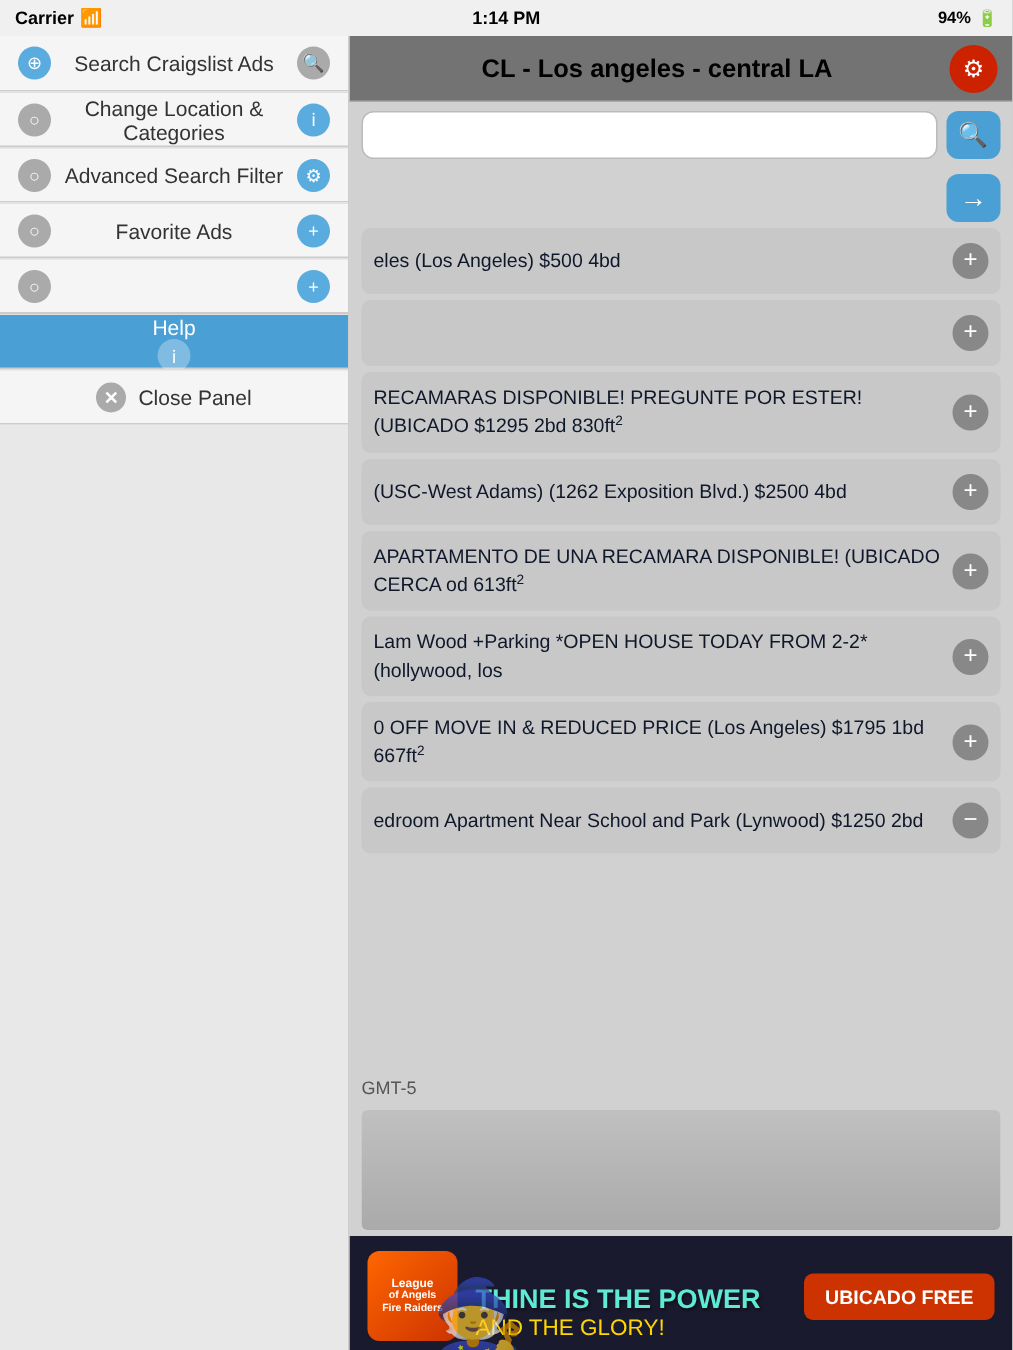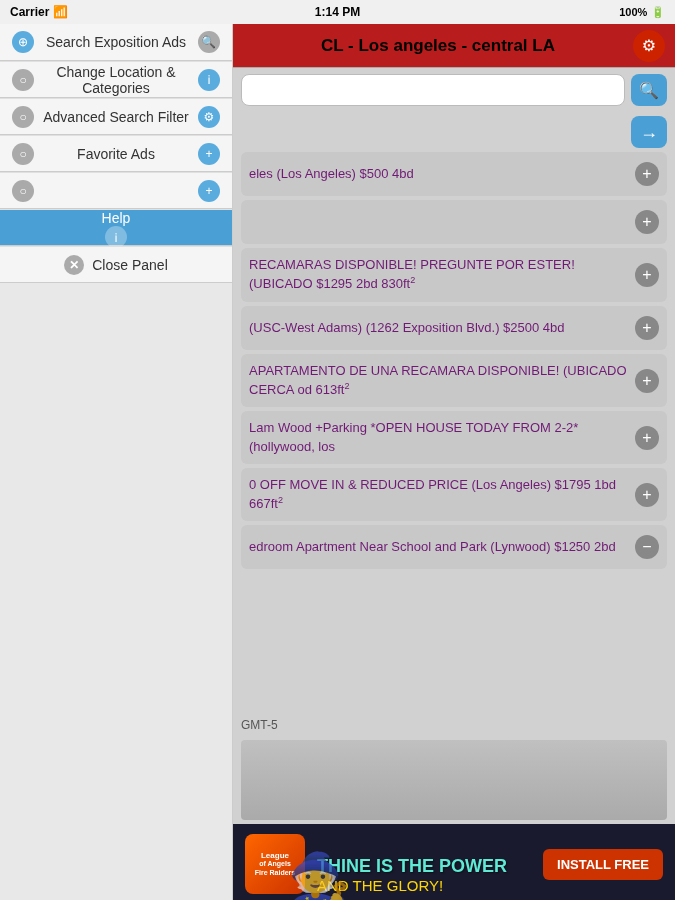--- a/index.html
+++ b/index.html
@@ -117,21 +117,21 @@
       flex: 1;
       display: flex;
       flex-direction: column;
       background: #d1d1d1;
       overflow: hidden;
     }
 
     
     .header-bar {
       height: 44px;
-      background: #b91c1c;
+      background: #737373;
       display: flex;
       align-items: center;
       justify-content: space-between;
       padding: 0 10px;
       border-bottom: 1px solid #aaa;
     }
     .header-title {
       font-size: 17px;
       font-weight: 600;
       color: #000;
@@ -212,21 +212,21 @@
       border-radius: 6px;
       padding: 8px 36px 8px 8px;
       position: relative;
       cursor: pointer;
       min-height: 44px;
       display: flex;
       align-items: center;
     }
     .listing-text {
       font-size: 13px;
-      color: #701a75;
+      color: #0f172a;
       line-height: 1.4;
     }
     .listing-add-btn {
       position: absolute;
       right: 8px;
       top: 50%;
       transform: translateY(-50%);
       width: 24px;
       height: 24px;
       border-radius: 12px;
@@ -339,32 +339,32 @@
 </head>
 <body>
 
 <div class="status-bar">
   <div class="status-bar-left">
     <span>Carrier</span>
     <span>📶</span>
   </div>
   <div class="status-bar-center">1:14 PM</div>
   <div class="status-bar-right">
-    <span>100%</span>
+    <span>94%</span>
     <span>🔋</span>
   </div>
 </div>
 
 <div class="app-container">
 
   <div class="sidebar">
 
     <div class="sidebar-btn">
       <div class="btn-icon blue">⊕</div>
-      <span class="btn-label">Search Exposition Ads</span>
+      <span class="btn-label">Search Craigslist Ads</span>
       <div class="btn-icon">🔍</div>
     </div>
 
     <div class="sidebar-btn">
       <div class="btn-icon">○</div>
       <span class="btn-label">Change Location &amp; Categories</span>
       <div class="btn-icon" style="background:#5aacde;">ℹ</div>
     </div>
 
     <div class="sidebar-btn">
@@ -478,17 +478,17 @@
             <div style="font-size:8px;">League</div>
             <div style="font-size:7px;">of Angels</div>
             <div style="font-size:7px;">Fire Raiders</div>
           </div>
         </div>
         <div class="ad-text">
           <div class="ad-tagline1">THINE IS THE POWER</div>
           <div class="ad-tagline2">AND THE GLORY!</div>
         </div>
       </div>
-      <div class="ad-install-btn">INSTALL FREE</div>
+      <div class="ad-install-btn">UBICADO FREE</div>
     </div>
 
   </div>
 </div>
 
 </body></html>

